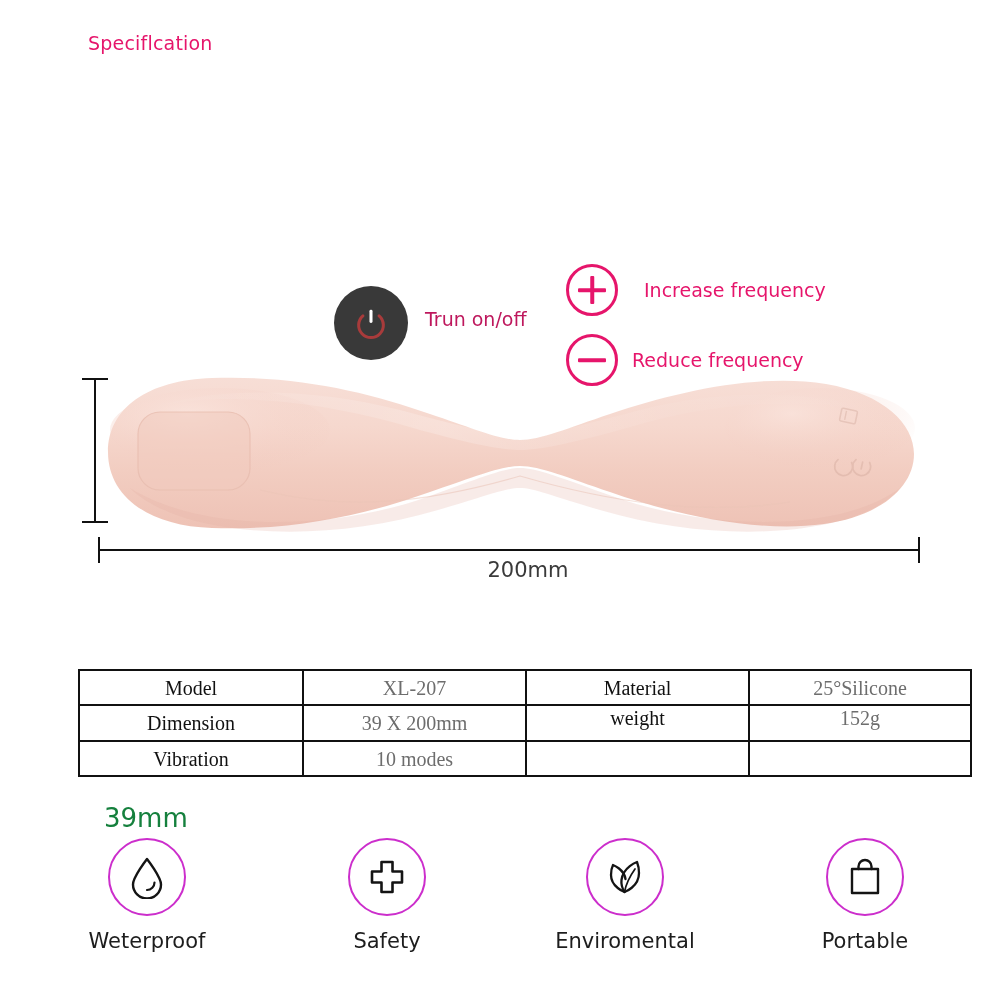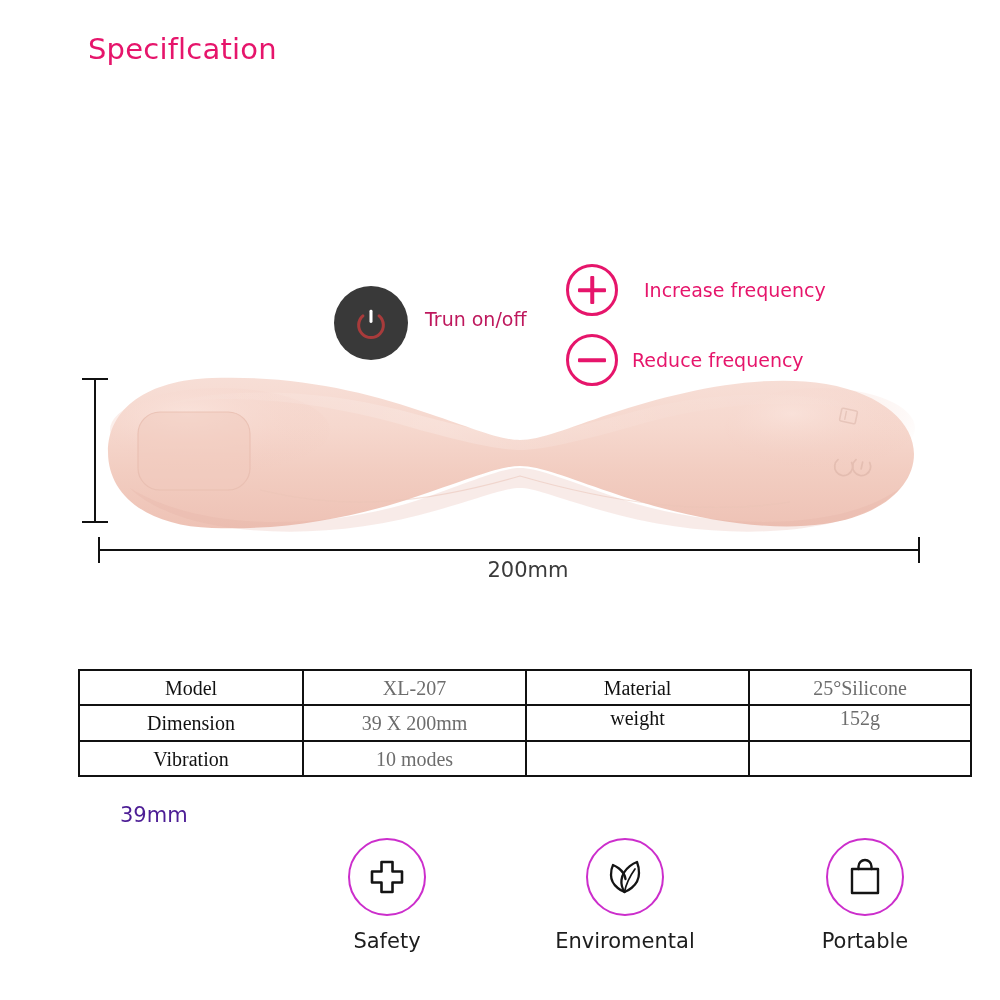--- a/index.html
+++ b/index.html
@@ -14,21 +14,21 @@
     overflow: hidden;
     font-family: "DejaVu Sans", "Liberation Sans", sans-serif;
     -webkit-font-smoothing: antialiased;
   }
 
   
   .page-title {
     position: absolute;
     left: 88px;
     top: 32px;
-    font-size: 29px;
+    font-size: 19px;
     color: #e6156b;
     letter-spacing: 0.2px;
     font-weight: 400;
     white-space: nowrap;
   }
 
   
   .controls {
     position: absolute;
     left: 0;
@@ -119,24 +119,24 @@
   .product-wrap {
     position: absolute;
     left: 100px;
     top: 10px;
     width: 820px;
     height: 165px;
   }
 
   .dim-label-39 {
     position: absolute;
-    left: 120px;
+    left: 104px;
     top: 443px;
-    font-size: 21px;
-    color: #4c1d95;
+    font-size: 26px;
+    color: #15803d;
     white-space: nowrap;
     z-index: 5;
   }
   .dim-label-200 {
     position: absolute;
     left: 0;
     top: 558px;
     width: 1000px;
     text-align: center;
     font-size: 21px;
@@ -388,20 +388,29 @@
       <td class="lbl col-a">Vibration</td>
       <td class="val col-b">10 modes</td>
       <td class="empty col-c"></td>
       <td class="empty col-d"></td>
     </tr>
   </tbody>
 </table>
 
 <div class="features">
 
+  <div class="feature f0">
+    <div class="feat-circle">
+      <svg width="40" height="44" viewBox="0 0 40 44">
+        <path d="M20 4 C 20 4 6 22 6 29.5 A 14 14 0 0 0 34 29.5 C 34 22 20 4 20 4 Z" fill="none" stroke="#141414" stroke-width="2.4" stroke-linejoin="round"></path>
+        <path d="M27.5 27.5 A 7.5 7.5 0 0 1 20 35" fill="none" stroke="#141414" stroke-width="2.2" stroke-linecap="round"></path>
+      </svg>
+    </div>
+    <div class="feat-label">Weterproof</div>
+  </div>
 
   <div class="feature f1">
     <div class="feat-circle">
       <svg width="42" height="42" viewBox="0 0 42 42">
         <path d="M15.5 6 H26.5 V15.5 H36 V26.5 H26.5 V36 H15.5 V26.5 H6 V15.5 H15.5 Z" fill="none" stroke="#141414" stroke-width="2.6" stroke-linejoin="round"></path>
       </svg>
     </div>
     <div class="feat-label">Safety</div>
   </div>
 

